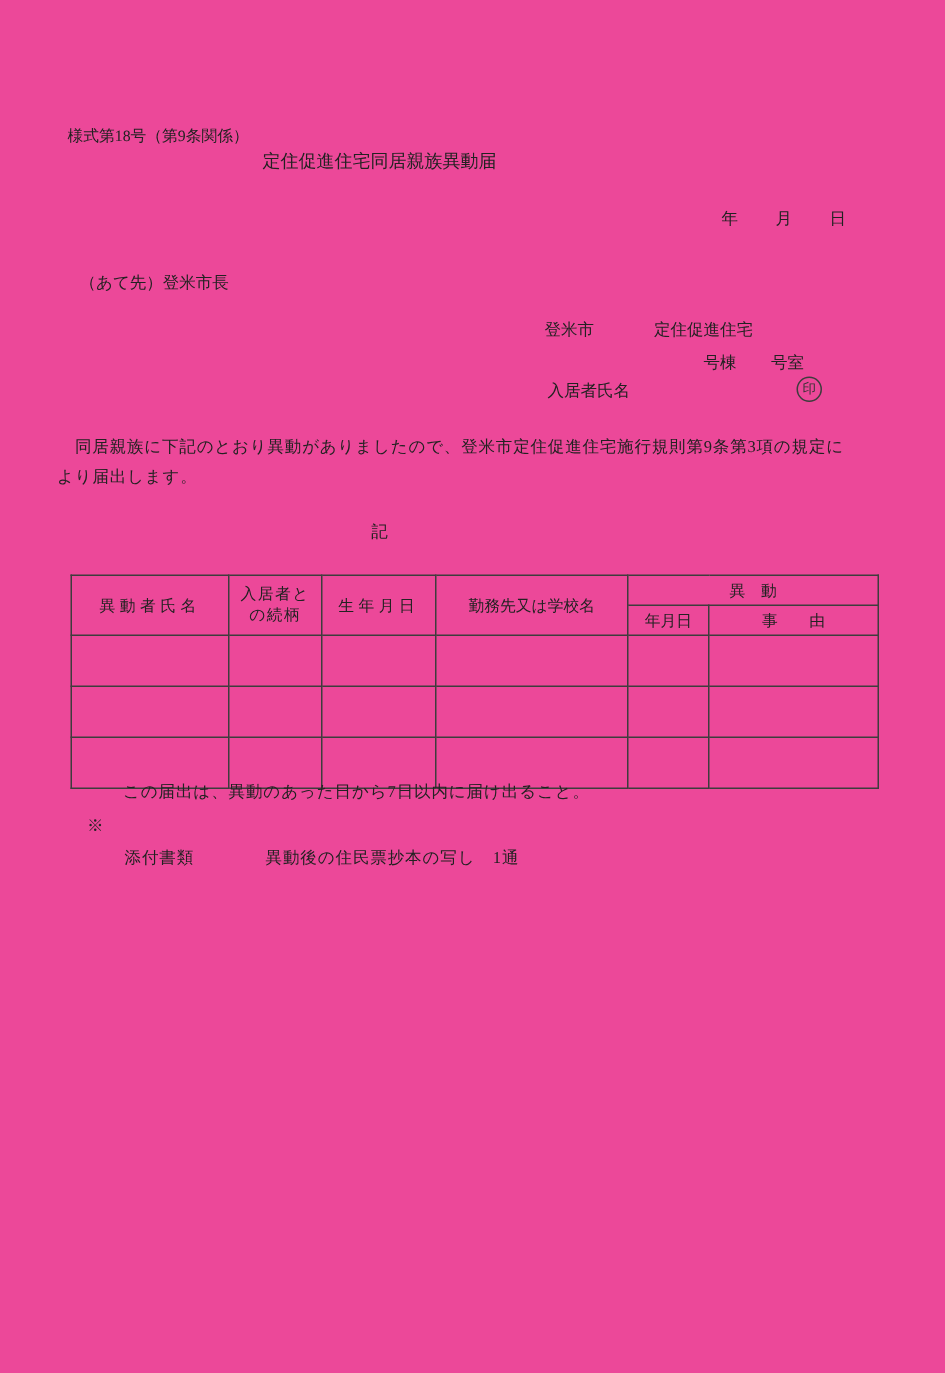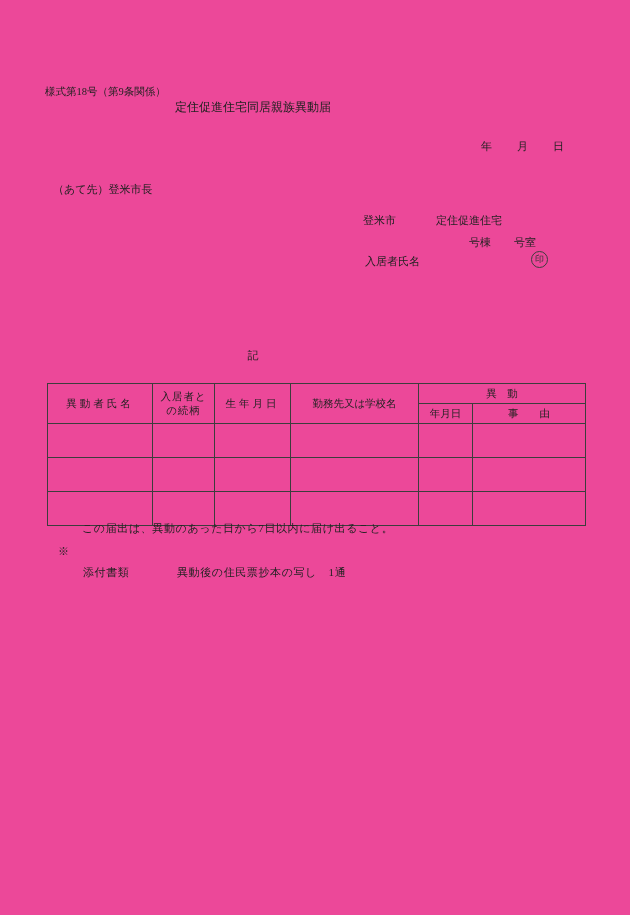--- a/index.html
+++ b/index.html
@@ -84,20 +84,22 @@
   <div class="abs fs11" style="left:363px;top:214px;">登米市</div>
   <div class="abs fs11" style="left:436px;top:214px;text-align:center;">定住促進住宅</div>
 
   <div class="abs fs11" style="left:469px;top:236px;">号棟</div>
   <div class="abs fs11" style="left:514px;top:236px;">号室</div>
 
   <div class="abs fs11" style="left:365px;top:255px;">入居者氏名</div>
   <div class="abs seal">印</div>
 
   <div class="abs body-par" style="white-space:normal;">
+    <div class="indent">同居親族に下記のとおり異動がありましたので、登米市定住促進住宅施行規則第9条第3項の規定に</div>
+    <div>より届出します。</div>
   </div>
 
   <div class="abs fs11 center" style="top:349px;">記</div>
 
   <table class="form-table">
     <colgroup>
       <col style="width:105px">
         <col style="width:62px">
         <col style="width:76px">
       <col style="width:128px">

